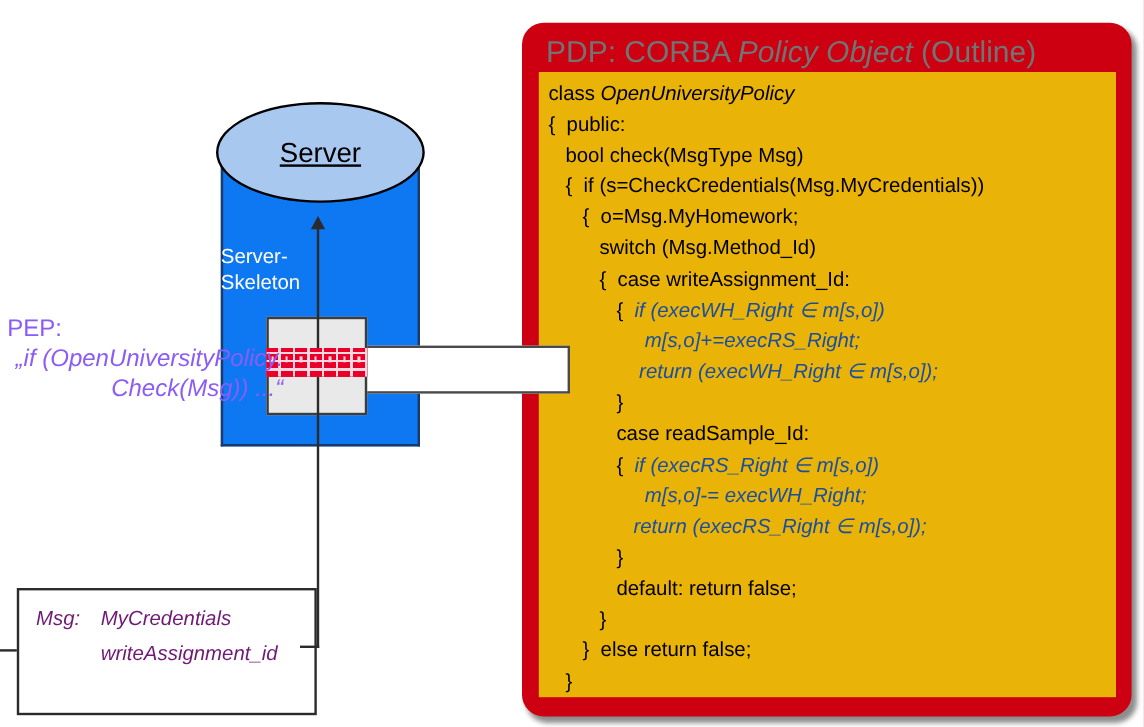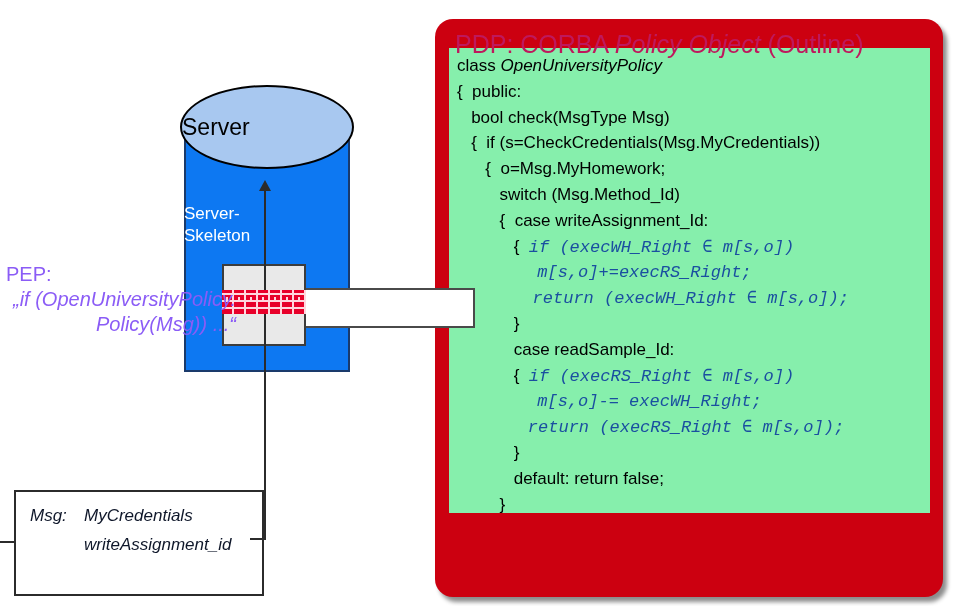--- a/index.html
+++ b/index.html
@@ -33,22 +33,23 @@
     left: 180px;
     top: 85px;
     width: 174px;
     height: 84px;
     border-radius: 50%;
     background: #a8c8f0;
     border: 2px solid #000000;
     box-sizing: border-box;
     display: flex;
     align-items: center;
-    justify-content: flex-start;
+    justify-content: center;
     z-index: 4;
+    text-decoration: underline;
   }
   #server-top-label {
     font-size: 23px;
     color: #000000;
   }
   #server-skeleton-label {
     position: absolute;
     left: 184px;
     top: 203px;
     width: 166px;
@@ -170,21 +171,21 @@
     border: 2px solid #2b2b2b;
     box-sizing: border-box;
     z-index: 6;
     padding: 9px 0 0 14px;
   }
   .msg-row {
     display: flex;
     font-style: italic;
     font-size: 17px;
     line-height: 29px;
-    color: #0f172a;
+    color: #701a75;
   }
   .msg-key { width: 54px; flex: none; }
   #msg-inbound-line {
     position: absolute;
     left: 0px;
     top: 541px;
     width: 22px;
     height: 2px;
     background: #2b2b2b;
     z-index: 6;
@@ -210,46 +211,46 @@
     background: #cc0010;
     border-radius: 18px;
     box-shadow: 4px 5px 4px rgba(0,0,0,0.45);
     z-index: 2;
   }
   #pdp-title {
     position: absolute;
     left: 455px;
     top: 30px;
     font-size: 25px;
-    color: #be185d;
+    color: #737373;
     z-index: 5;
     white-space: nowrap;
   }
   #pdp-title .em { font-style: italic; }
   #pdp-code-panel {
     position: absolute;
     left: 449px;
-    top: 48px;
+    top: 60px;
     width: 481px;
-    height: 465px;
-    background: #86efac;
+    height: 521px;
+    background: #eab308;
     z-index: 3;
     overflow: hidden;
   }
   #pdp-code {
     position: absolute;
     left: 8px;
     top: 5px;
     font-size: 17px;
     line-height: 25.8px;
     color: #000000;
     white-space: pre;
   }
   .cl { display: block; height: 25.8px; }
-  .blue { color: #1a4fa0; font-style: italic; font-family: Liberation Mono, monospace; }
+  .blue { color: #1a4fa0; font-style: italic; }
   .ital { font-style: italic; }
 </style>
 </head>
 <body>
 
 <div id="canvas">
 
   <div id="pdp-panel"></div>
 
   <div id="pdp-title">
@@ -272,21 +273,21 @@
   <div id="interceptor-box"></div>
   <div id="brick-pattern"></div>
 
   <div id="msg-flow-arrowhead"></div>
   <div id="msg-flow-line"></div>
   <div id="msg-flow-elbow"></div>
 
   <div id="pep-caption">
     <div class="pep-title">PEP:</div>
     <div class="pep-code">„if (OpenUniversityPolicy.</div>
-    <div class="pep-code">Policy(Msg)) ...“</div>
+    <div class="pep-code">Check(Msg)) ...“</div>
   </div>
 
   <div id="msg-inbound-line"></div>
   <div id="msg-inbound-arrowhead"></div>
 
   <div id="msg-box">
     <div class="msg-row">
       <span class="msg-key">Msg:</span>
       <span>MyCredentials</span>
     </div>

